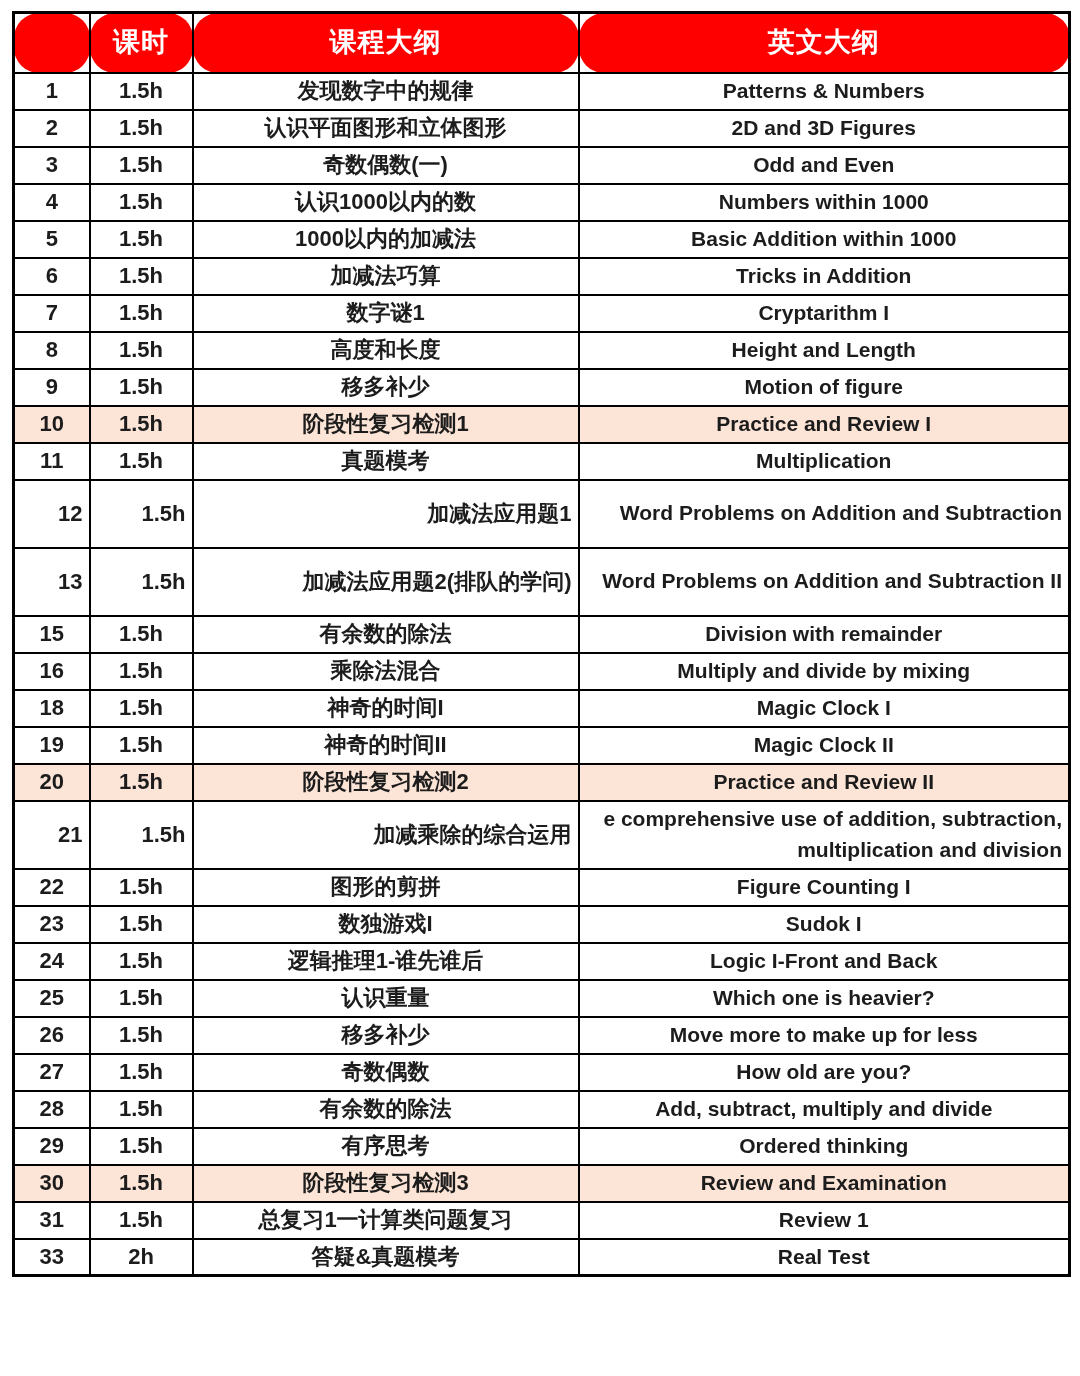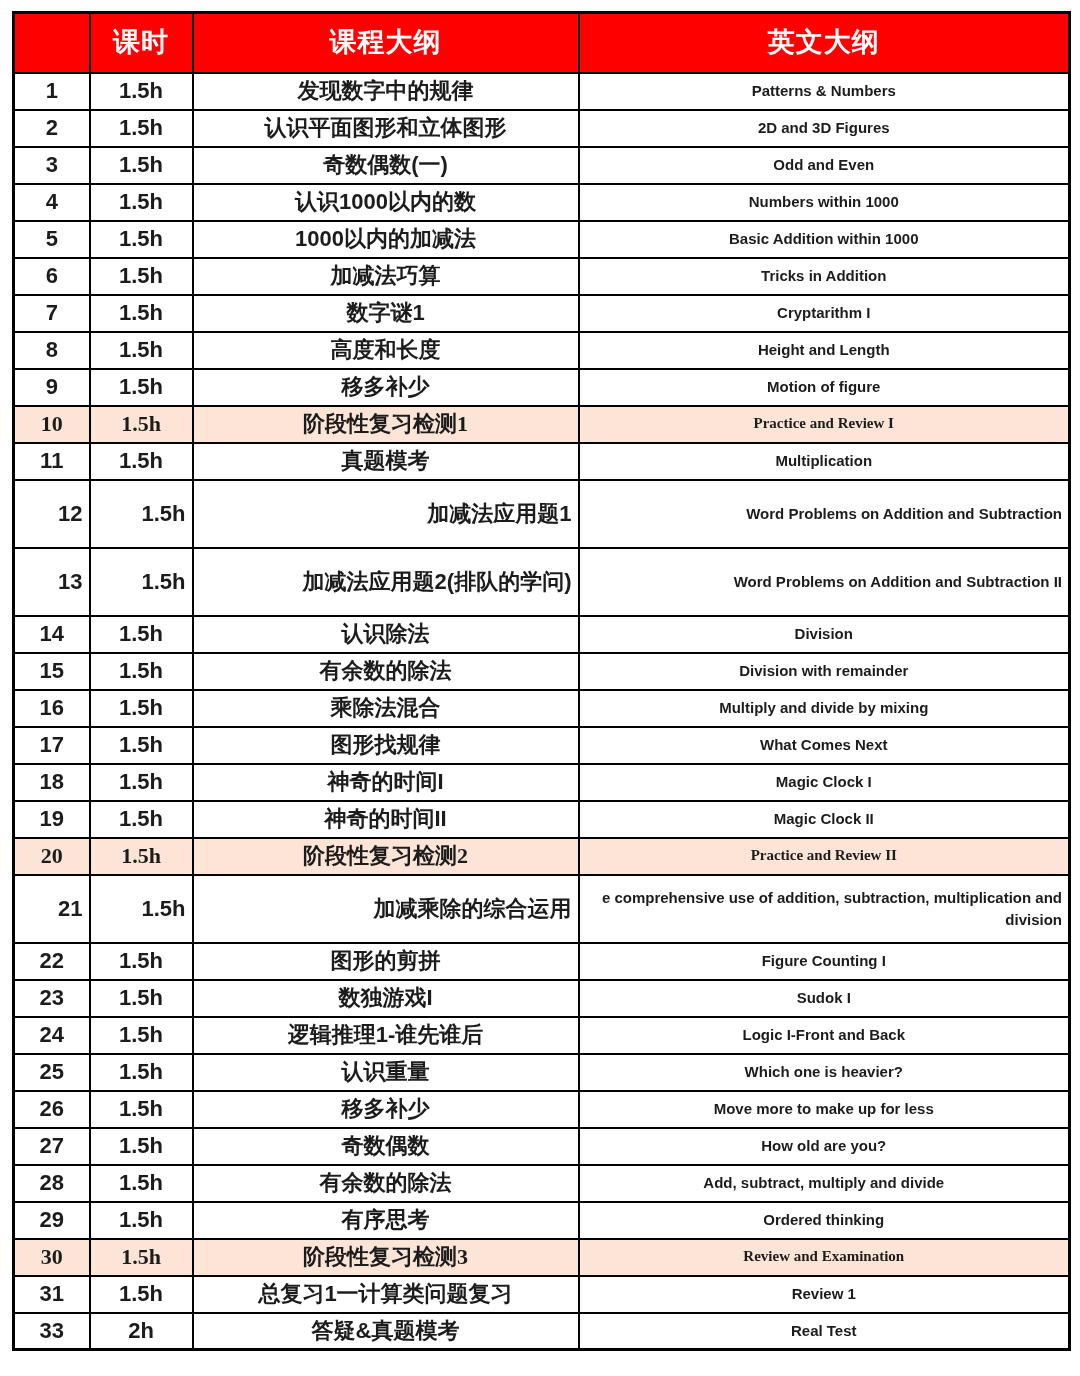--- a/index.html
+++ b/index.html
@@ -33,25 +33,26 @@
     line-height: 1.45;
     padding: 0 6px;
     overflow: hidden;
   }
   thead th {
     background: var(--accent, #ff0000);
     color: var(--header-text, #ffffff);
     font-size: 27px;
     height: 60px;
     letter-spacing: 1px;
+    border-radius: 25px;
   }
   tbody tr.normal td { height: 37px; }
   tbody tr.tall td   { height: 68px; text-align: right; }
-  tbody tr.highlight td { background: var(--highlight, #fce4d6); font-family: Liberation Serif, serif; }
-  td.cell-en { font-size: 15px; }
+  tbody tr.highlight td { background: var(--highlight, #fce4d6); }
+  td.cell-en { font-size: 21px; }
 </style>
 </head>
 <body>
 
 <div class="page">
   <table class="schedule">
     <colgroup>
       <col class="c-num">
         <col class="c-hours">
         <col class="c-cn">
@@ -138,42 +139,30 @@
           <td class="cell-cn">加减法应用题1</td>
           <td class="cell-en">Word Problems on Addition and Subtraction</td>
         </tr>
         <tr class="tall">
           <td class="cell-num">13</td>
           <td class="cell-hours">1.5h</td>
           <td class="cell-cn">加减法应用题2(排队的学问)</td>
           <td class="cell-en">Word Problems on Addition and Subtraction II</td>
         </tr>
         <tr class="normal">
-          <td class="cell-num">14</td>
-          <td class="cell-hours">1.5h</td>
-          <td class="cell-cn">认识除法</td>
-          <td class="cell-en">Division</td>
-        </tr>
-        <tr class="normal">
           <td class="cell-num">15</td>
           <td class="cell-hours">1.5h</td>
           <td class="cell-cn">有余数的除法</td>
           <td class="cell-en">Division with remainder</td>
         </tr>
         <tr class="normal">
           <td class="cell-num">16</td>
           <td class="cell-hours">1.5h</td>
           <td class="cell-cn">乘除法混合</td>
           <td class="cell-en">Multiply and divide by mixing</td>
-        </tr>
-        <tr class="normal">
-          <td class="cell-num">17</td>
-          <td class="cell-hours">1.5h</td>
-          <td class="cell-cn">图形找规律</td>
-          <td class="cell-en">What Comes Next</td>
         </tr>
         <tr class="normal">
           <td class="cell-num">18</td>
           <td class="cell-hours">1.5h</td>
           <td class="cell-cn">神奇的时间I</td>
           <td class="cell-en">Magic Clock I</td>
         </tr>
         <tr class="normal">
           <td class="cell-num">19</td>
           <td class="cell-hours">1.5h</td>

